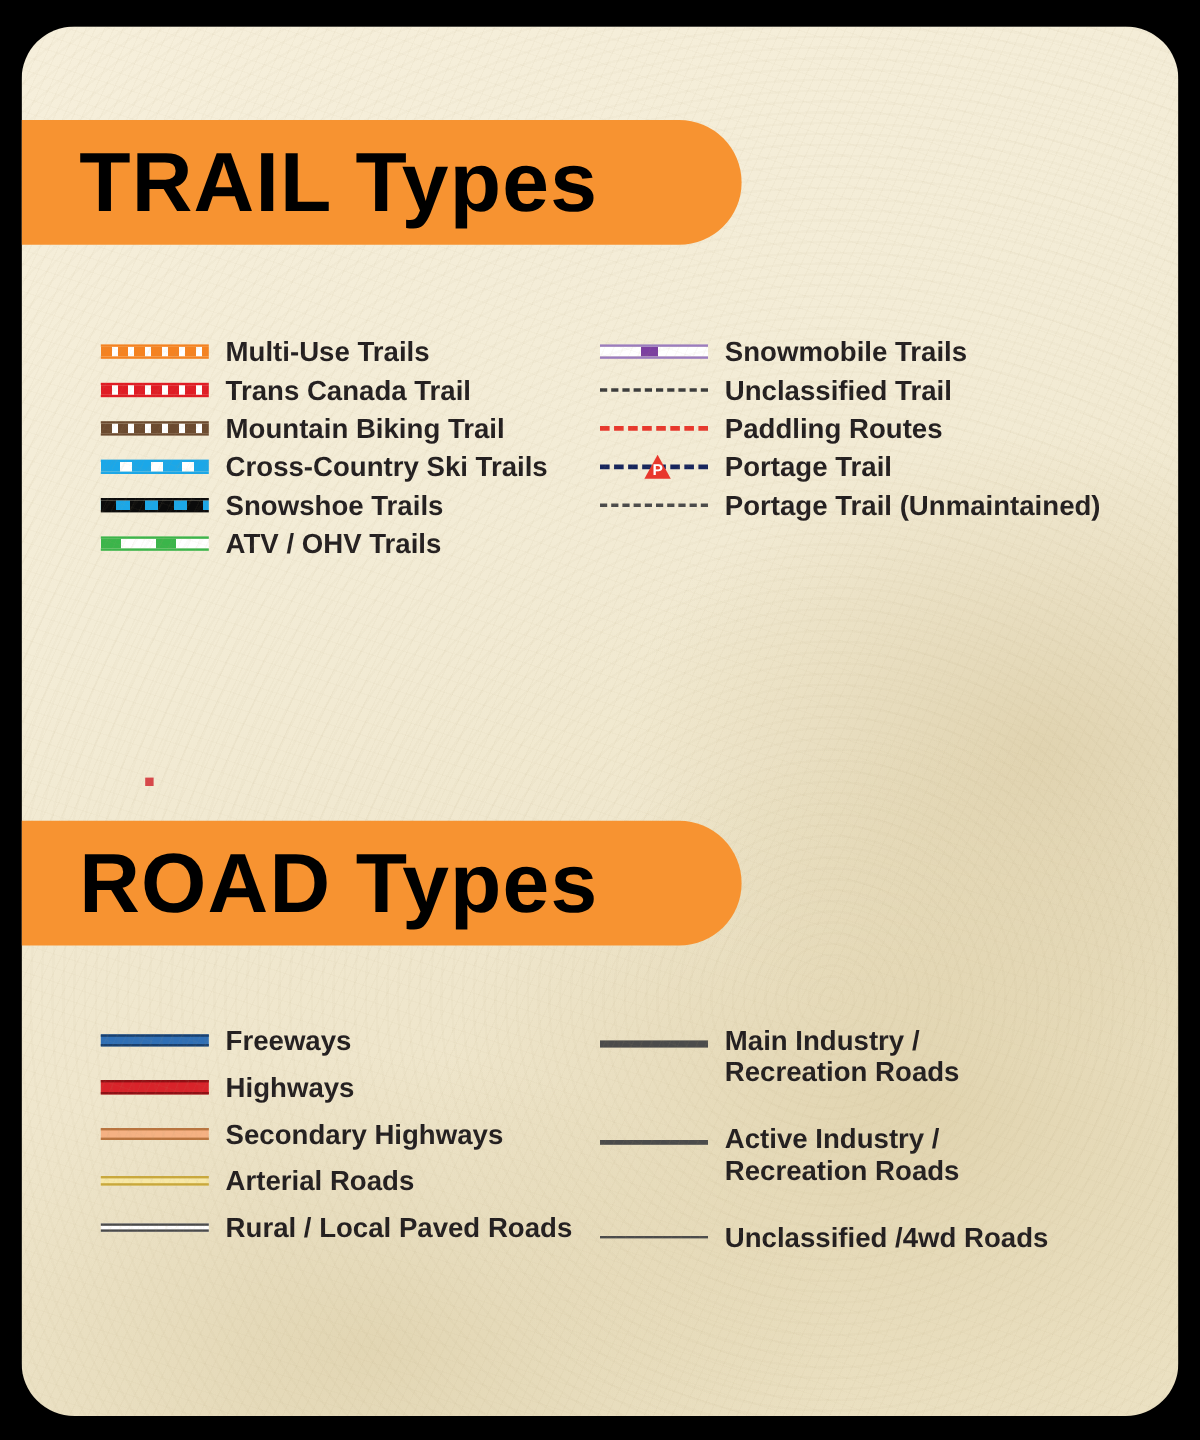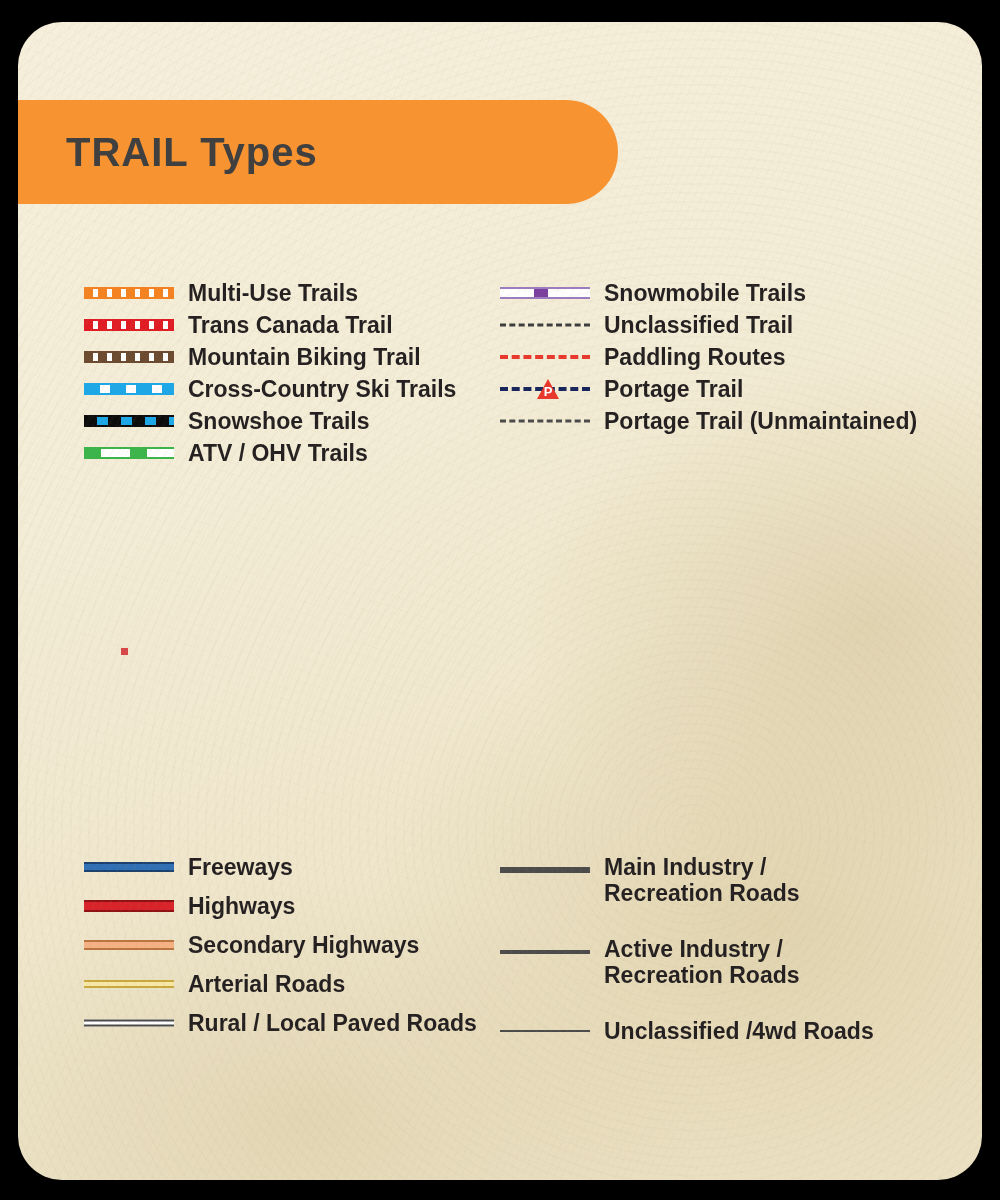--- a/index.html
+++ b/index.html
@@ -48,22 +48,22 @@
     border-top-right-radius: 52px;
     border-bottom-right-radius: 52px;
     background: #f79331;
     display: flex;
     align-items: center;
     padding-left: 48px;
     box-sizing: border-box;
     z-index: 3;
   }
   .section-header .title {
-    color: #404040;
-    font-size: 40px;
+    color: #000000;
+    font-size: 70px;
     font-weight: bold;
     letter-spacing: 1px;
     line-height: 1;
     white-space: nowrap;
   }
   .section-header .title .light {
     font-weight: bold;
   }
 
   #trail-header { top: 78px; width: 600px; }
@@ -315,20 +315,23 @@
     <div class="legend-row">
       <div class="swatch sw-portage-un">
           <div class="line"></div>
         </div>
       <div class="label">Portage Trail (Unmaintained)</div>
     </div>
   </div>
 
   <div class="tiny-marker"></div>
 
+  <div class="section-header" id="road-header">
+    <div class="title"><span>ROAD</span><span class="light"> Types</span></div>
+  </div>
 
   <div class="legend-col" style="left:66px; top:832px; width:400px;">
     <div class="legend-row" style="margin-bottom:13px;">
       <div class="swatch sw-freeway">
           <div class="line"></div>
         </div>
       <div class="label">Freeways</div>
     </div>
     <div class="legend-row" style="margin-bottom:13px;">
       <div class="swatch sw-highway">

